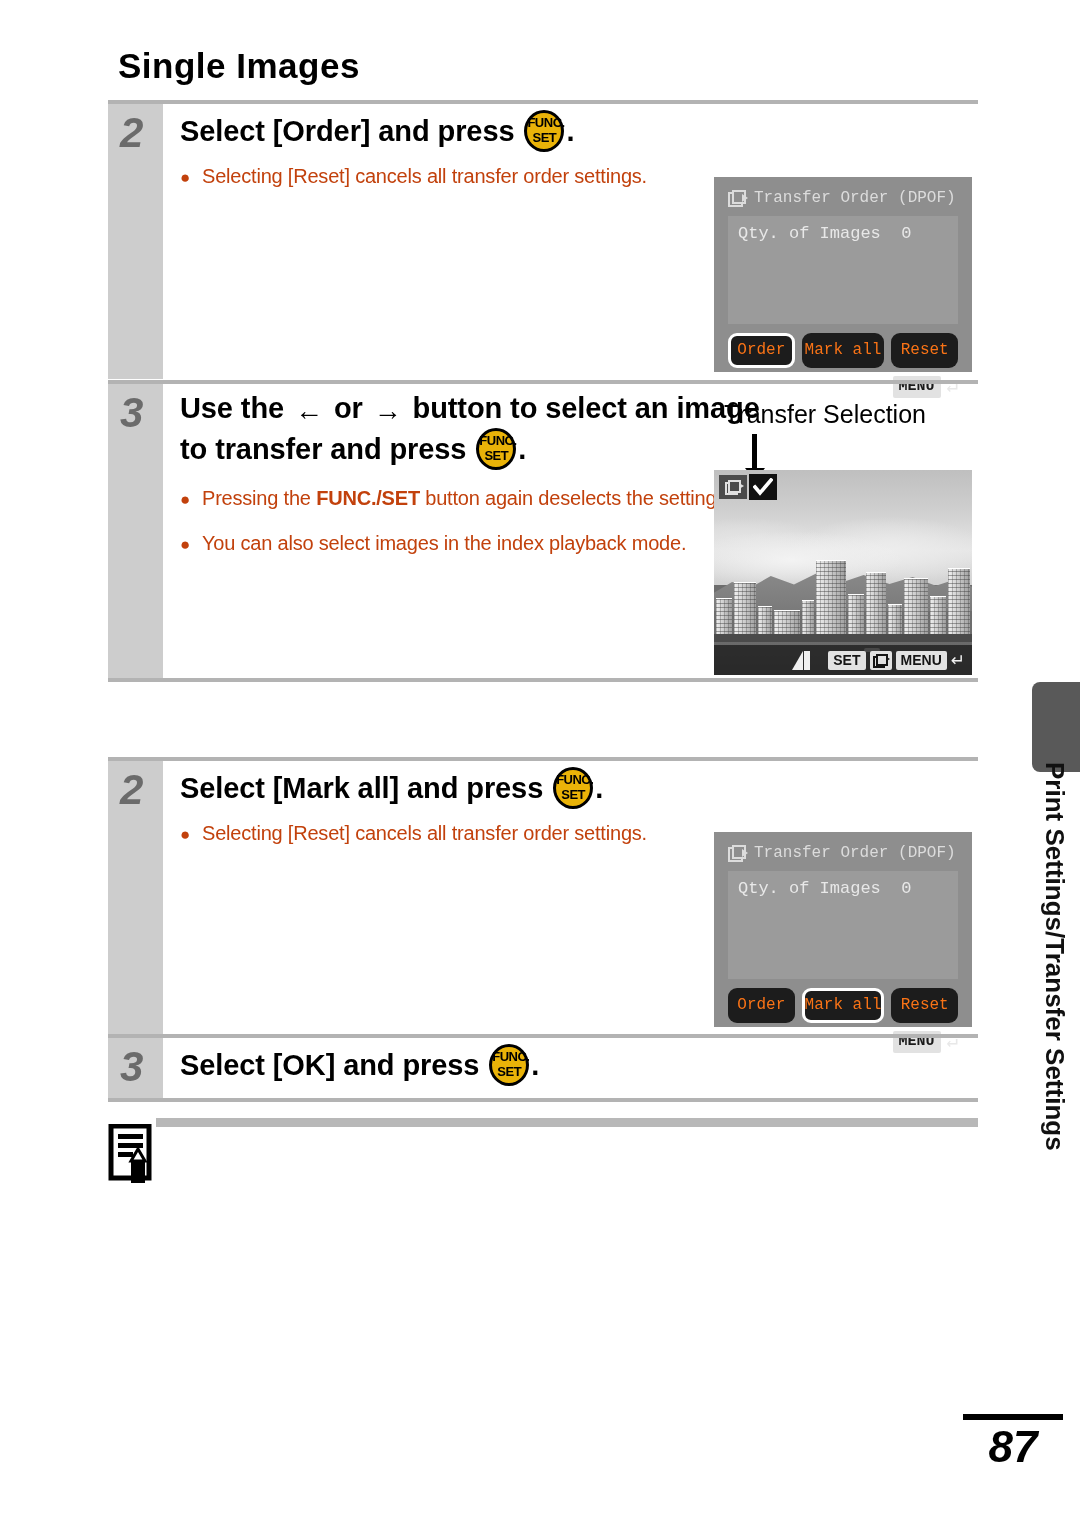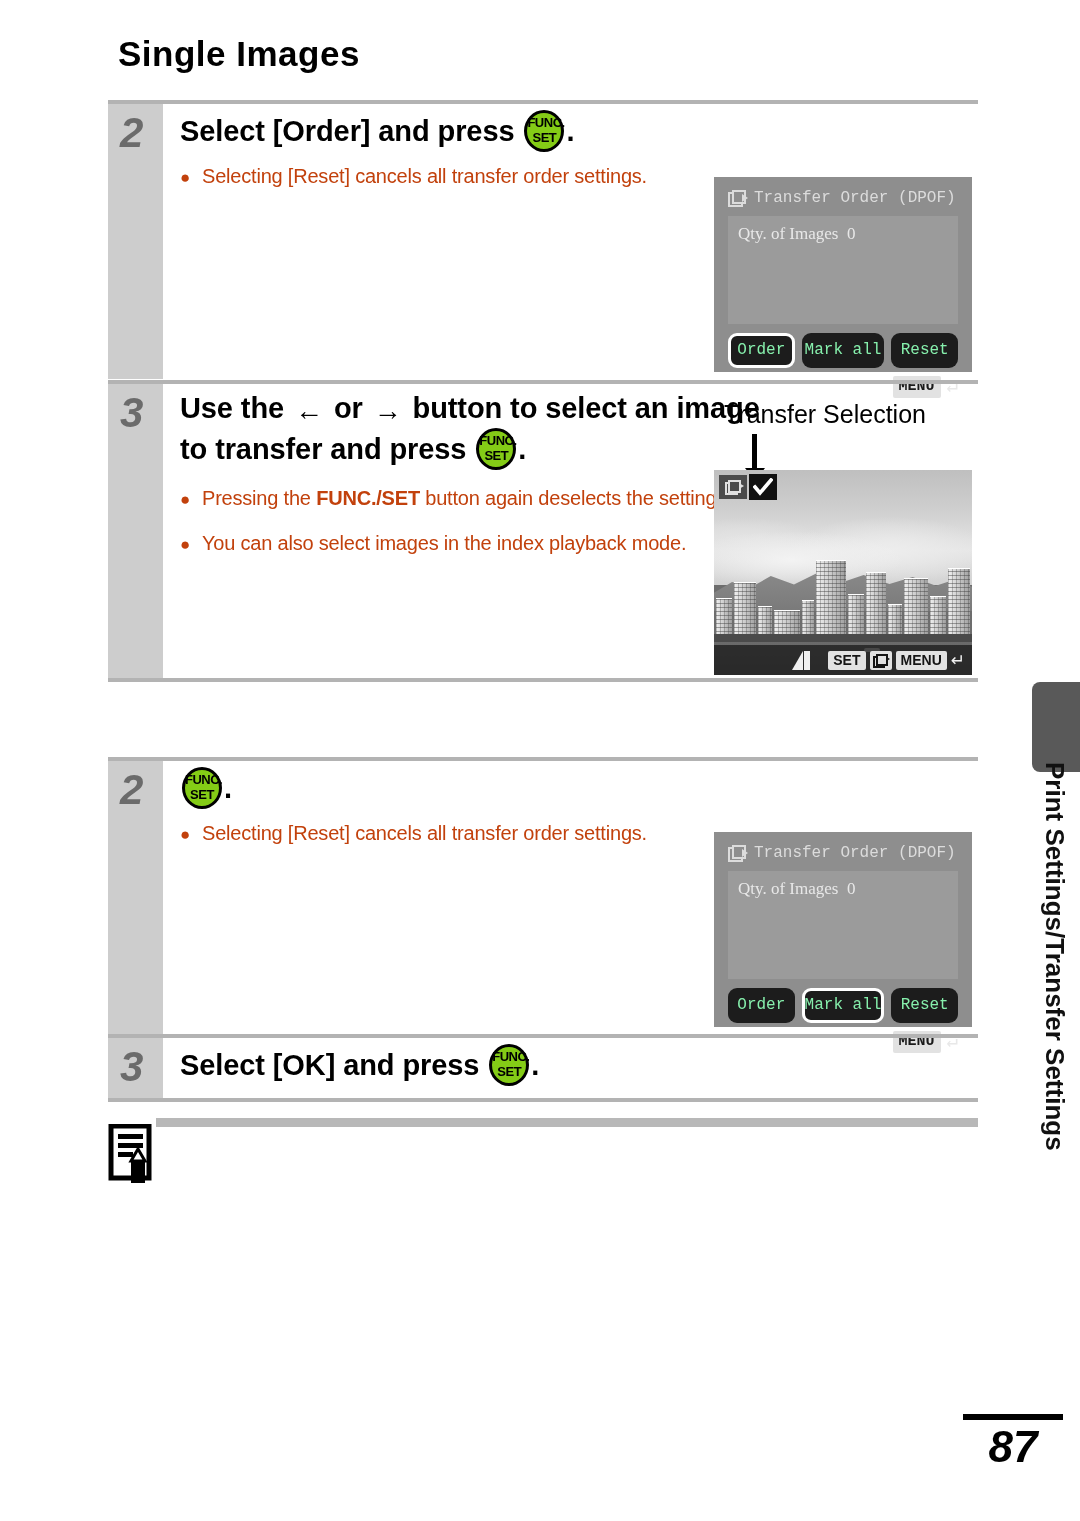--- a/index.html
+++ b/index.html
@@ -25,21 +25,21 @@
 
   
   .section-heading {
     position: absolute;
     font-size: 35px;
     font-weight: bold;
     letter-spacing: 0.5px;
     color: #000;
     white-space: nowrap;
   }
-  #heading-single { left: 118px; top: 34px; }
+  #heading-single { left: 118px; top: 46px; }
   #heading-allimages { left: 118px; top: 700px; }
 
   
   .step-block {
     position: absolute;
     border-top: 4px solid #b3b3b3;
   }
   .step-num-col {
     position: absolute;
     left: 0; top: 0;
@@ -95,21 +95,21 @@
   .funcset {
     display: inline-block;
     width: 40px;
     height: 42px;
     border: 3px solid #000;
     border-radius: 50%;
     vertical-align: -11px;
     position: relative;
     box-sizing: border-box;
     margin: 0 2px;
-    background: #84cc16;
+    background: #eab308;
   }
   .funcset i {
     position: absolute;
     left: 0; right: 0;
     text-align: center;
     font-style: normal;
     font-weight: bold;
     font-family: "Liberation Sans", sans-serif;
     letter-spacing: -0.5px;
   }
@@ -170,35 +170,34 @@
     border-top: 4px solid transparent;
     border-bottom: 4px solid transparent;
     z-index: 2;
   }
   .lcd-panel {
     margin-top: 9px;
     background: #9b9b9b;
     height: 108px;
     padding: 8px 10px;
     box-sizing: border-box;
-    font-family: Liberation Serif, serif;
   }
   .lcd-panel-row {
     color: #e8e8e8;
     font-size: 17px;
     white-space: pre;
   }
   .lcd-buttons {
     margin-top: 9px;
     display: flex;
     gap: 7px;
   }
   .lcd-btn {
     background: #1c1c1c;
-    color: #86efac;
+    color: #f97316;
     font-size: 16px;
     text-align: center;
     padding: 5px 0 6px 0;
     border-radius: 9px;
     flex: 1 1 0;
     box-sizing: border-box;
     border: 3px solid transparent;
     white-space: nowrap;
   }
   .lcd-btn.selected {
@@ -627,20 +626,21 @@
   </div>
 
   <div class="rule-bottom" style="left:108px; top:678px; width:870px;"></div>
 
 
   <div class="step-block" style="left:108px; top:757px; width:870px; height:273px;">
     <div class="step-num-col"></div>
     <div class="step-num">2</div>
     <div class="step-body">
       <div class="step-title">
+        <span>Select [Mark all] and press</span>
         <span class="funcset">
           <i class="t">FUNC.</i>
           <i class="b">SET</i>
         </span><span>.</span>
       </div>
       <div class="bullets">
         <div class="bullet" style="max-width:545px;">Selecting [Reset] cancels all transfer order settings.</div>
       </div>
     </div>
   </div>

